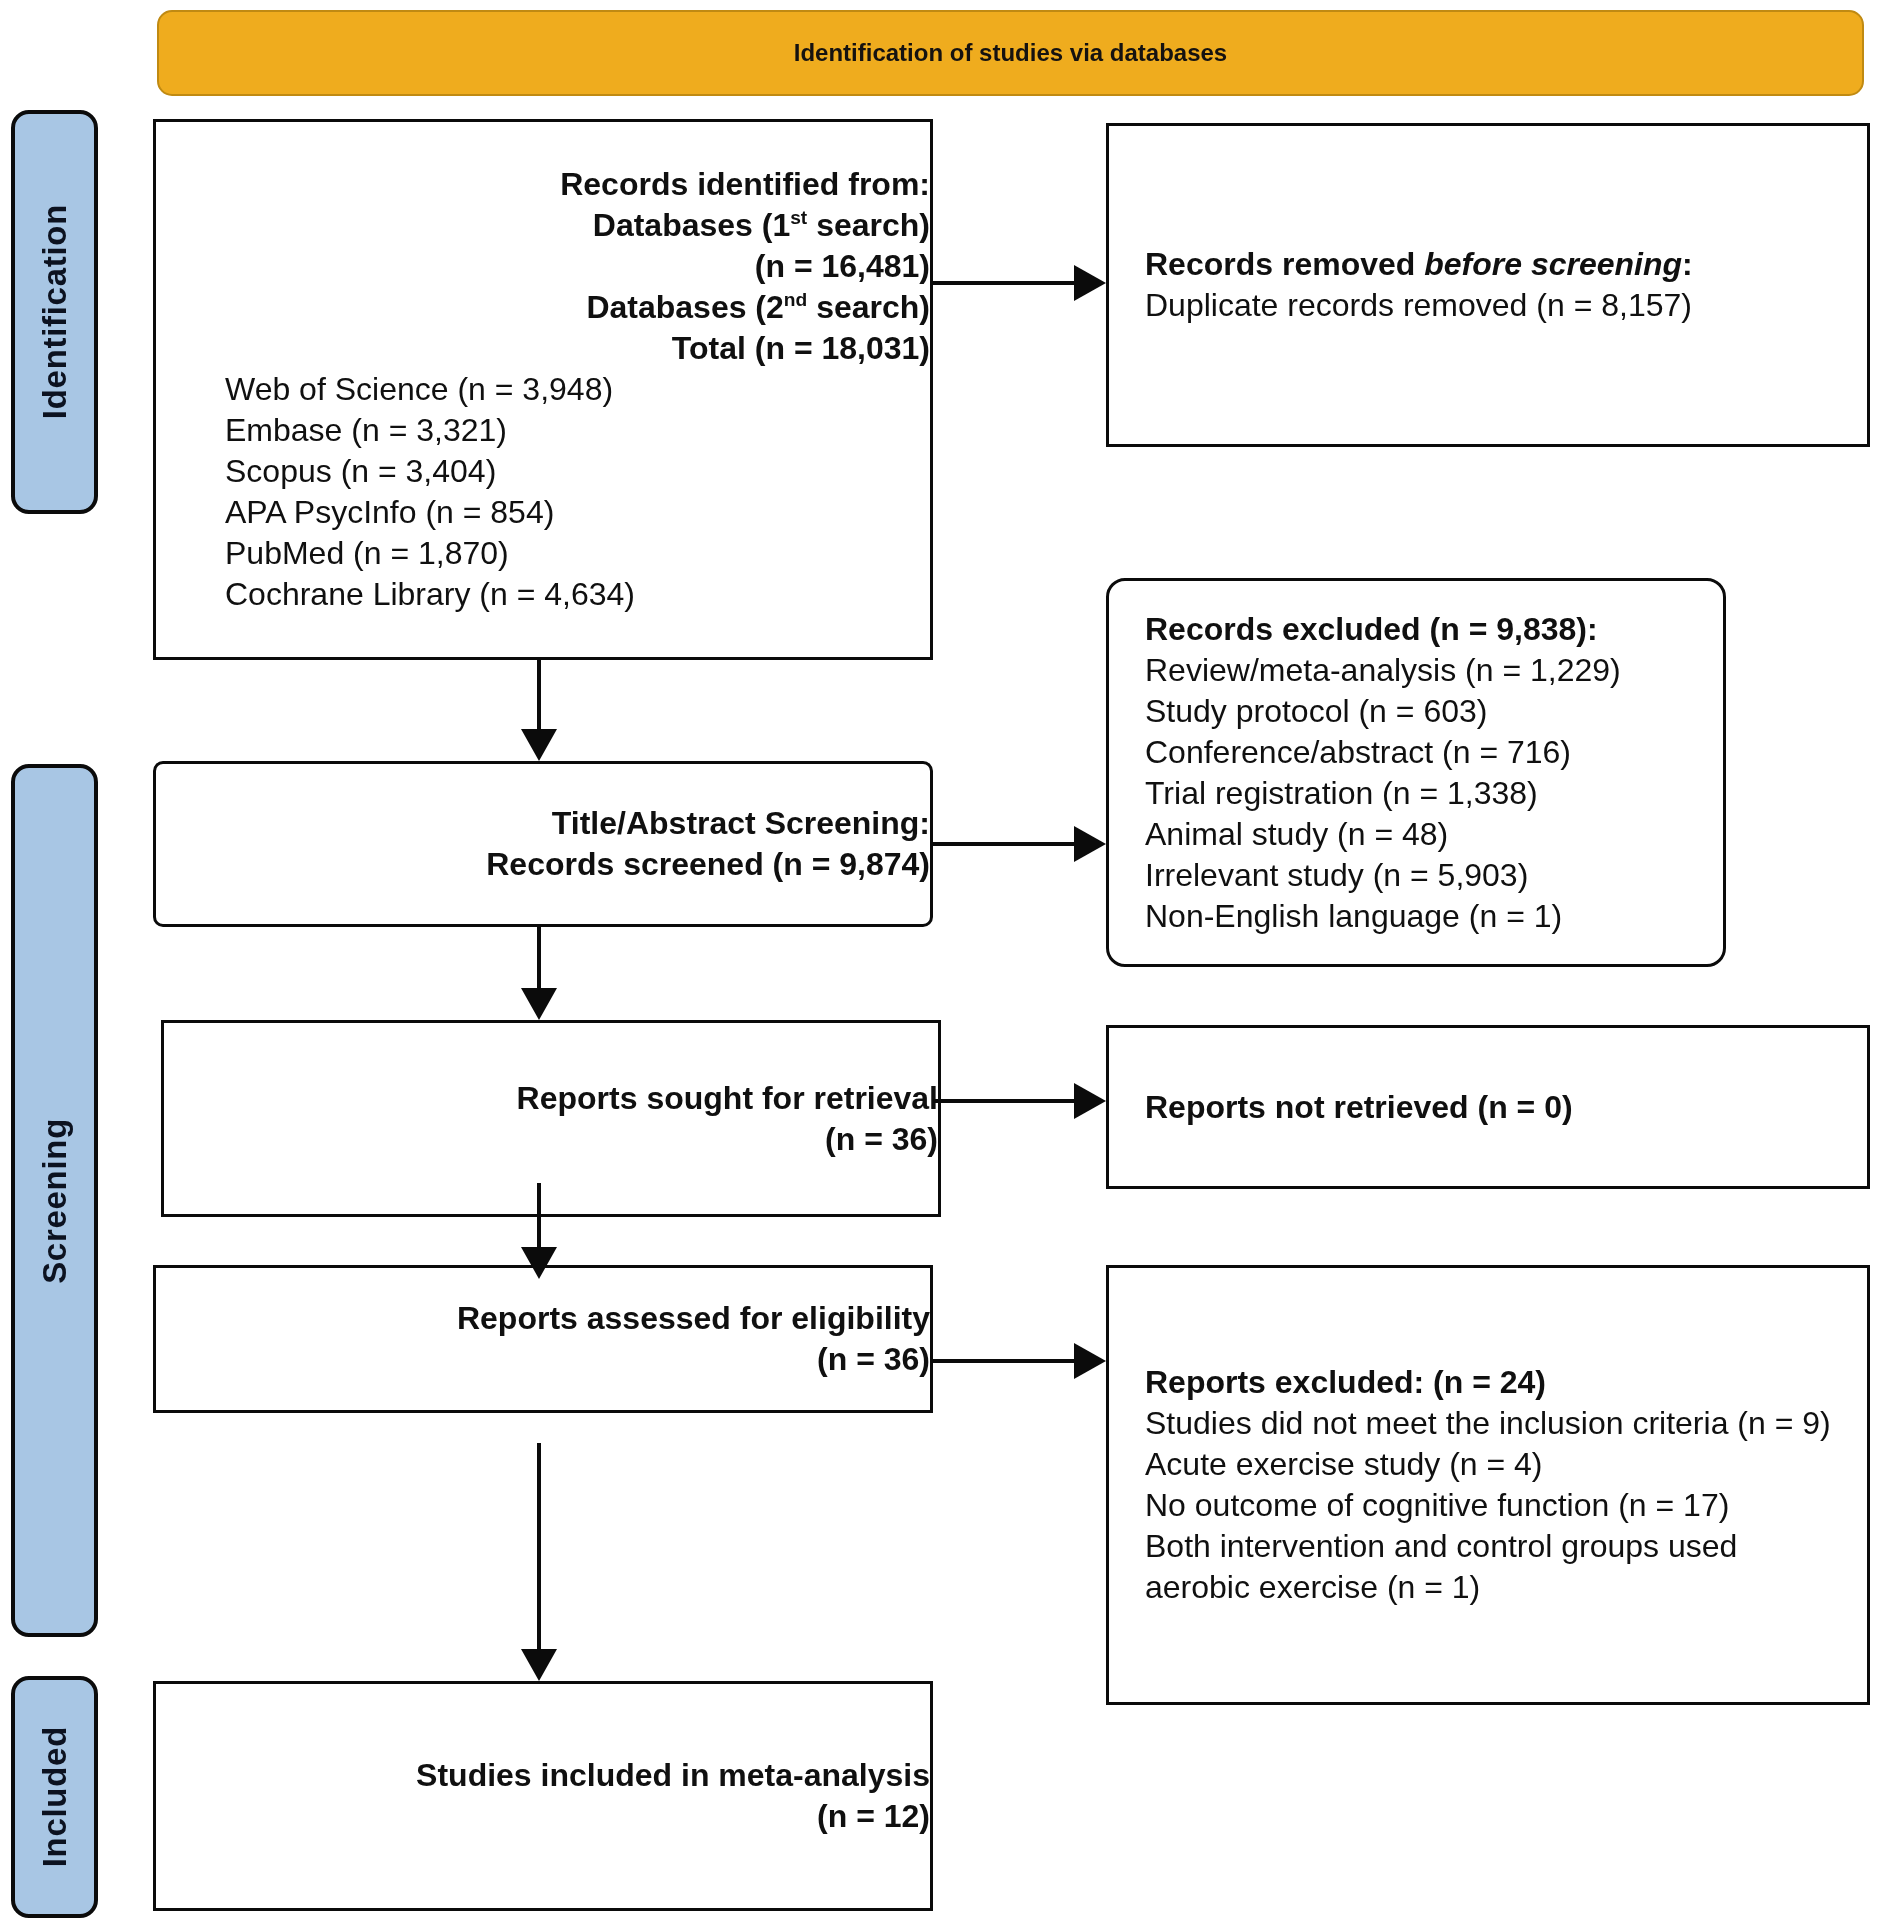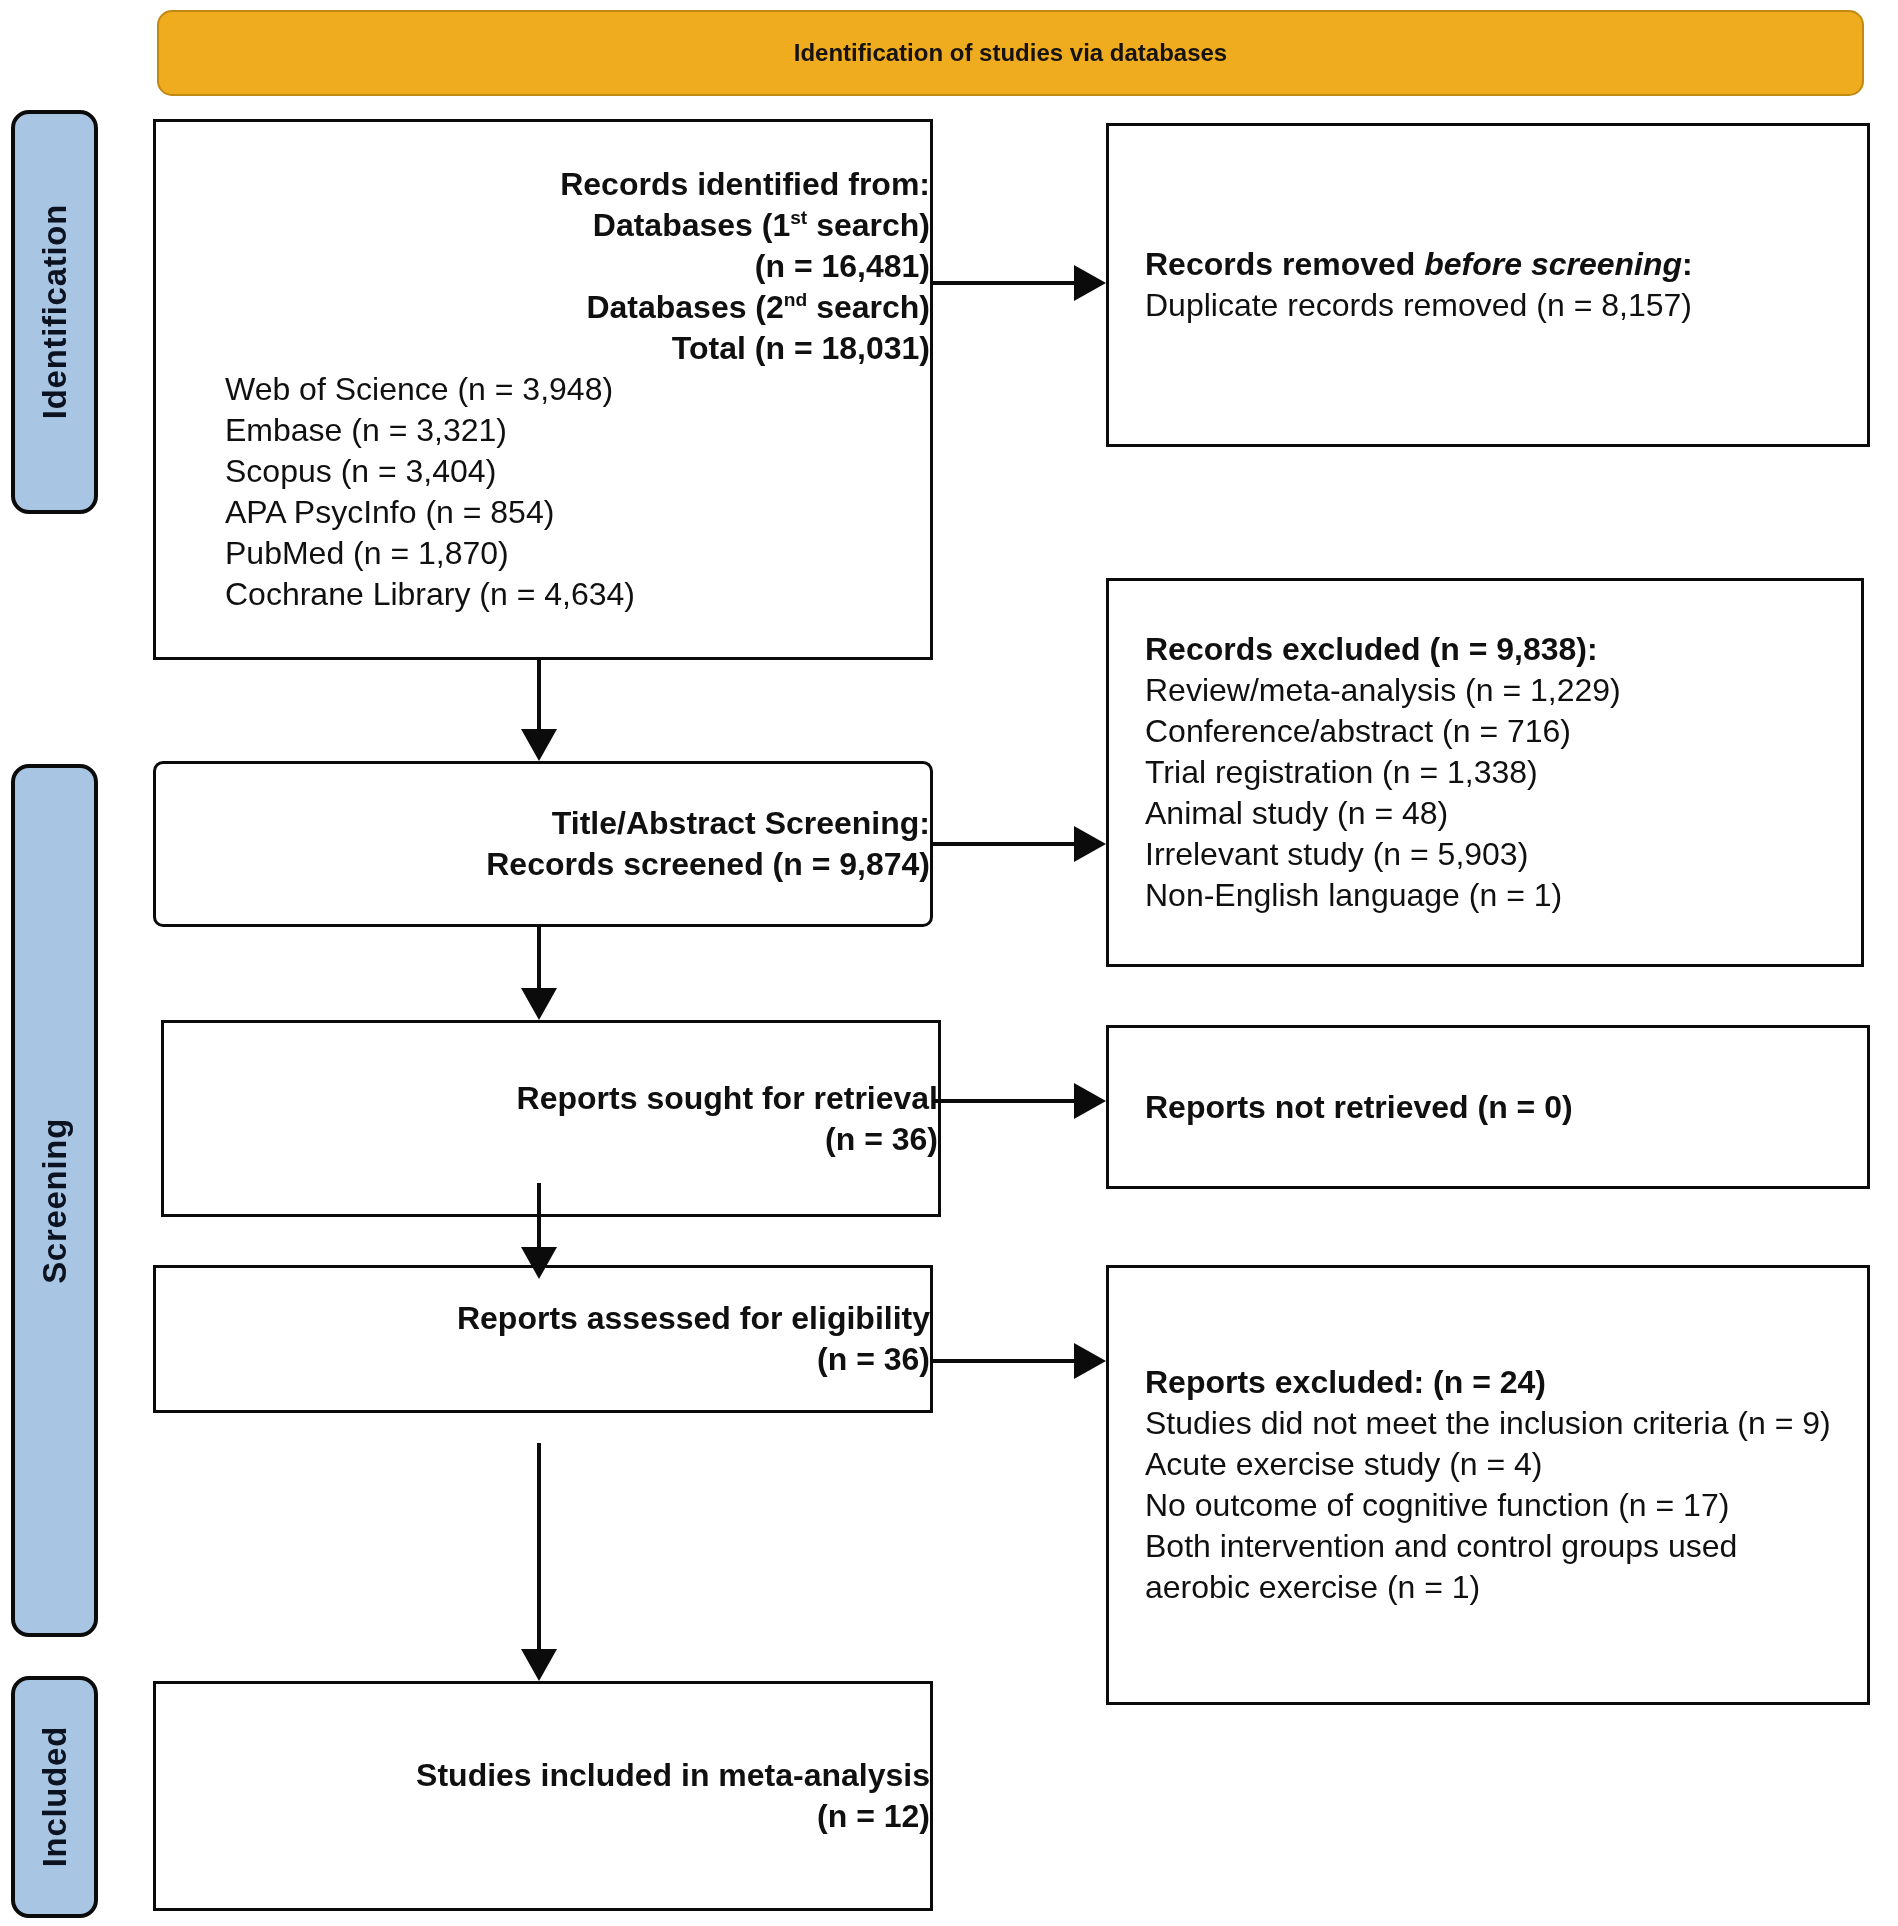--- a/index.html
+++ b/index.html
@@ -63,21 +63,21 @@
   .box .line.left{text-align:left;}
   .box .line.indent{padding-left:69px;}
   .rbox .line{padding-left:36px;padding-right:18px;}
   .b{font-weight:bold;}
   .i{font-style:italic;}
   sup{font-size:60%;line-height:0;vertical-align:super;}
 
   #box-identified{left:153px;top:119px;width:780px;height:541px;}
   #box-removed{left:1106px;top:123px;width:764px;height:324px;}
   #box-screening{left:153px;top:761px;width:780px;height:166px;border-radius:10px;}
-  #box-excluded-records{left:1106px;top:578px;width:758px;height:389px;}
+  #box-excluded-records{left:1106px;top:578px;width:620px;height:389px;border-radius:19px;}
   #box-sought{left:161px;top:1020px;width:780px;height:197px;}
   #box-not-retrieved{left:1106px;top:1025px;width:764px;height:164px;}
   #box-assessed{left:153px;top:1265px;width:780px;height:148px;}
   #box-excluded-reports{left:1106px;top:1265px;width:764px;height:440px;}
   #box-included{left:153px;top:1681px;width:780px;height:230px;}
 
   .hline{position:absolute;height:3.5px;background:var(--arrow);}
   .vline{position:absolute;width:3.5px;background:var(--arrow);}
   .head-right{
     position:absolute;width:0;height:0;
@@ -144,20 +144,21 @@
       <div class="line left"><span class="b">Records removed </span><span class="b i">before screening</span><span class="b">:</span></div>
       <div class="line left"><span>Duplicate records removed (n = 8,157)</span></div>
     </div>
   <div class="box" id="box-screening">
       <div class="line center"><span class="b">Title/Abstract Screening:</span></div>
       <div class="line center"><span class="b">Records screened (n = 9,874)</span></div>
     </div>
   <div class="box rbox" id="box-excluded-records">
       <div class="line left"><span class="b">Records excluded (n = 9,838):</span></div>
       <div class="line left"><span>Review/meta-analysis (n = 1,229)</span></div>
+      <div class="line left"><span>Study protocol (n = 603)</span></div>
       <div class="line left"><span>Conference/abstract (n = 716)</span></div>
       <div class="line left"><span>Trial registration (n = 1,338)</span></div>
       <div class="line left"><span>Animal study (n = 48)</span></div>
       <div class="line left"><span>Irrelevant study (n = 5,903)</span></div>
       <div class="line left"><span>Non-English language (n = 1)</span></div>
     </div>
   <div class="box" id="box-sought">
       <div class="line center"><span class="b">Reports sought for retrieval</span></div>
       <div class="line center"><span class="b">(n = 36)</span></div>
     </div>

